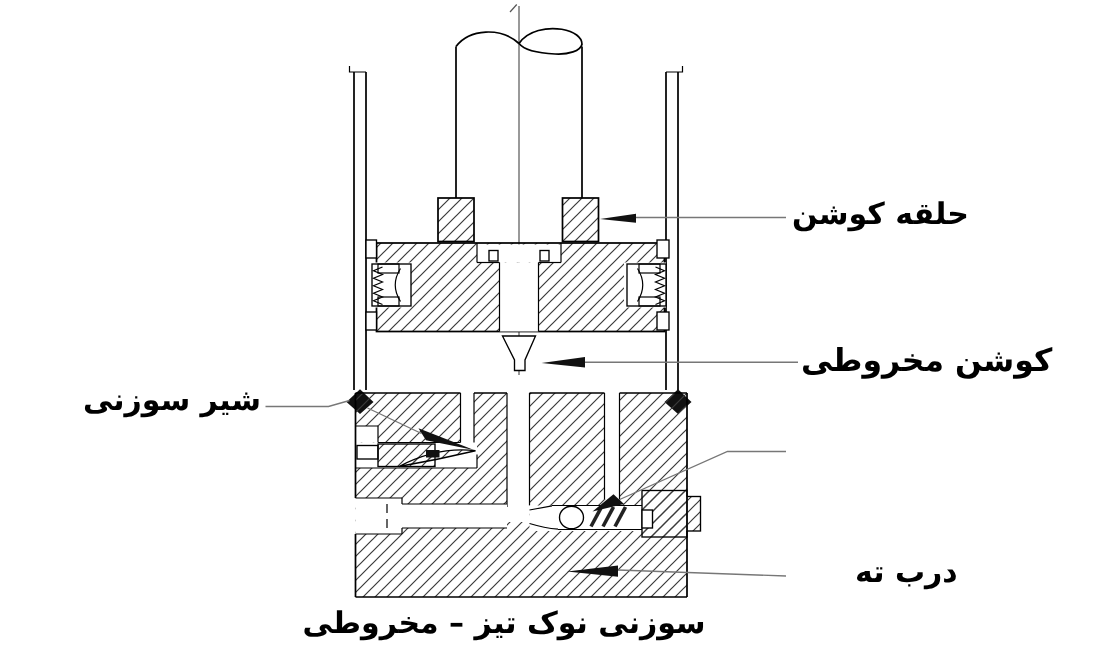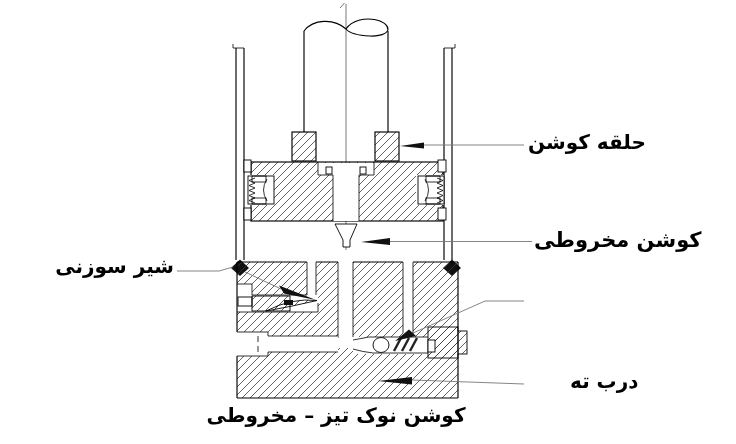--- a/index.html
+++ b/index.html
@@ -180,14 +180,14 @@
   <g>
     <line class="ldr" x1="412" y1="380" x2="524" y2="384"></line>
     <polygon class="blk" points="378,381 412,377 412,384.5"></polygon>
   </g>
 </svg>
 
   <div class="lbl" style="left:528px;top:131px;">حلقه کوشن</div>
   <div class="lbl lbl-wide" style="left:534px;top:228px;font-size:21px;">کوشن مخروطی</div>
   <div class="lbl" style="right:562px;top:255px;">شیر سوزنی</div>
   <div class="lbl" style="left:558px;top:370px;margin-left:12px;">درب ته</div>
-  <div class="caption">کوشن نوک تیز – مخروطی</div>
+  <div class="caption">سوزنی نوک تیز – مخروطی</div>
 </div>
 
 </body></html>

